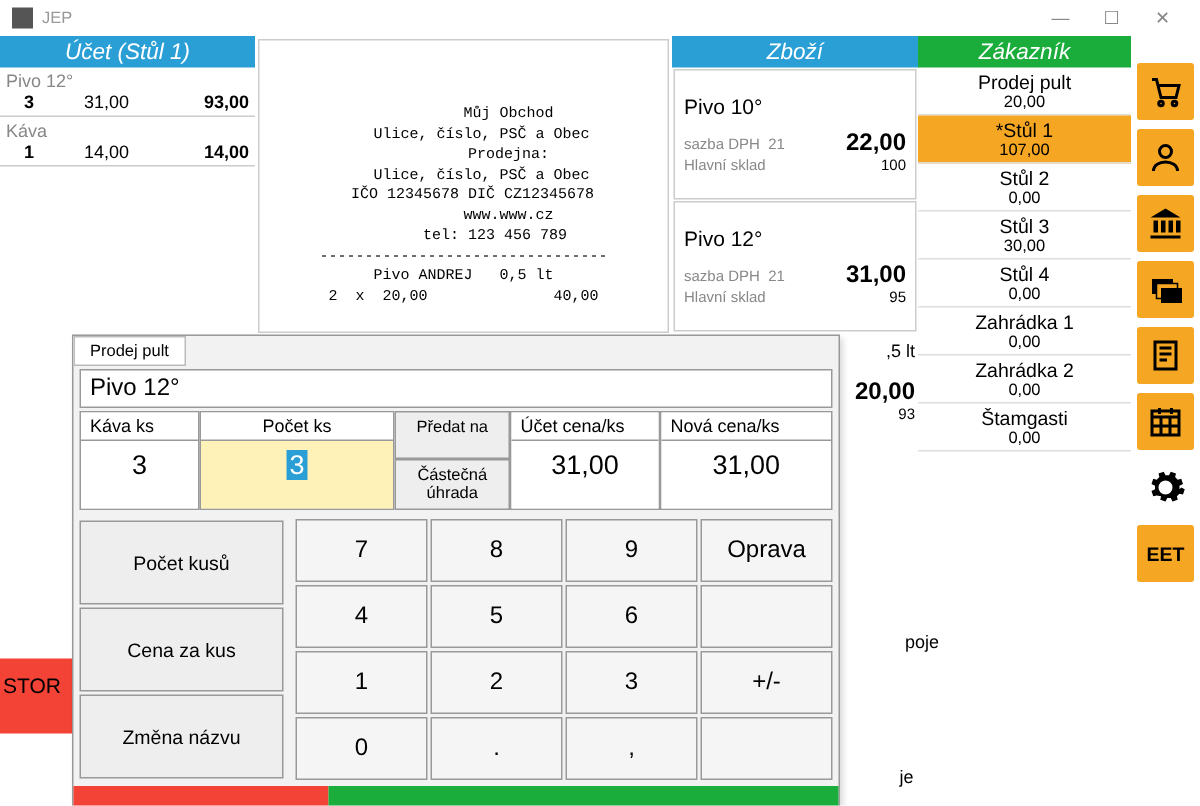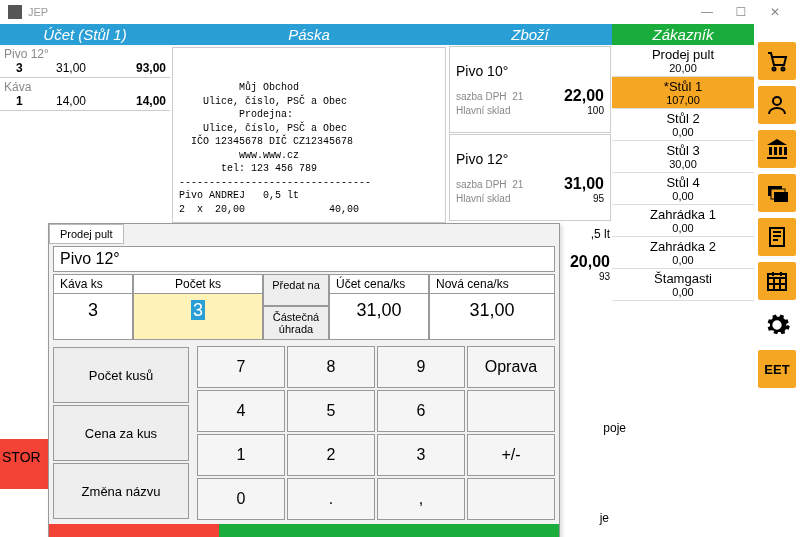--- a/index.html
+++ b/index.html
@@ -28,21 +28,21 @@
   
   .ucet-body { font-size: 12px; }
   .ucet-item { border-bottom: 1px solid #ccc; padding: 2px 4px; }
   .ucet-row { display: flex; justify-content: space-between; }
   .ucet-name { color: #888; }
   .ucet-nums { display: flex; gap: 20px; padding-left: 12px; }
   .ucet-qty { width: 20px; font-weight: bold; }
   .ucet-price { width: 40px; }
   .ucet-total { width: 50px; text-align: right; font-weight: bold; }
   
-  .paska-body { font-family: 'Courier New', monospace; font-size: 10px; padding: 6px; border: 1px solid #ccc; margin: 2px; line-height: 1.35; white-space: pre; overflow: hidden; }
+  .paska-body { font-family: 'Courier New', monospace; font-size: 10px; padding: 16px; border: 1px solid #ccc; margin: 2px; line-height: 1.35; white-space: pre; overflow: hidden; text-align: center; }
   
   .zbozi-item { border: 1px solid #ccc; padding: 16px 6px; margin: 1px; font-size: 12px; }
   .zbozi-name { font-size: 14px; margin-bottom: 8px; }
   .zbozi-row { display: flex; justify-content: space-between; align-items: center; }
   .zbozi-label { color: #888; font-size: 10px; }
   .zbozi-val { font-size: 10px; }
   .zbozi-price { font-size: 16px; font-weight: bold; }
   
   .zak-item { text-align: center; padding: 2px 0; border-bottom: 1px solid #ddd; font-size: 12px; }
   .zak-item .name { font-size: 13px; }
@@ -118,21 +118,20 @@
                   <span class="ucet-qty">1</span>
                   <span class="ucet-price">14,00</span>
                 </div>
                 <span class="ucet-total">14,00</span>
               </div>
             </div>
           </div>
       </div>
 
       <div class="col-paska">
-        <div class="header h-blue">Páska</div>
         <div class="paska-body">
 
           Můj Obchod
     Ulice, číslo, PSČ a Obec
           Prodejna:
     Ulice, číslo, PSČ a Obec
   IČO 12345678 DIČ CZ12345678
           www.www.cz
        tel: 123 456 789
 --------------------------------
@@ -224,21 +223,21 @@
       <input class="dlg-input" value="Pivo 12°" style="">
       <div class="dlg-table">
         <div class="dlg-col" style="width:80px">
           <div class="dlg-th">Káva ks</div>
           <div class="dlg-td">3</div>
         </div>
         <div class="dlg-col" style="width:130px">
           <div class="dlg-th" style="text-align:center">Počet ks</div>
           <div class="dlg-td dlg-pocet-td"><span class="sel">3</span></div>
         </div>
-        <div class="dlg-btncol" style="width:66px">
+        <div class="dlg-btncol" style="width:77px">
           <div class="dlg-smbtn" style="height:32px">Předat na</div>
           <div class="dlg-smbtn" style="flex:1">Částečná úhrada</div>
         </div>
         <div class="dlg-col" style="width:100px">
           <div class="dlg-th">Účet cena/ks</div>
           <div class="dlg-td">31,00</div>
         </div>
         <div class="dlg-col" style="flex:1">
           <div class="dlg-th">Nová cena/ks</div>
           <div class="dlg-td">31,00</div>

